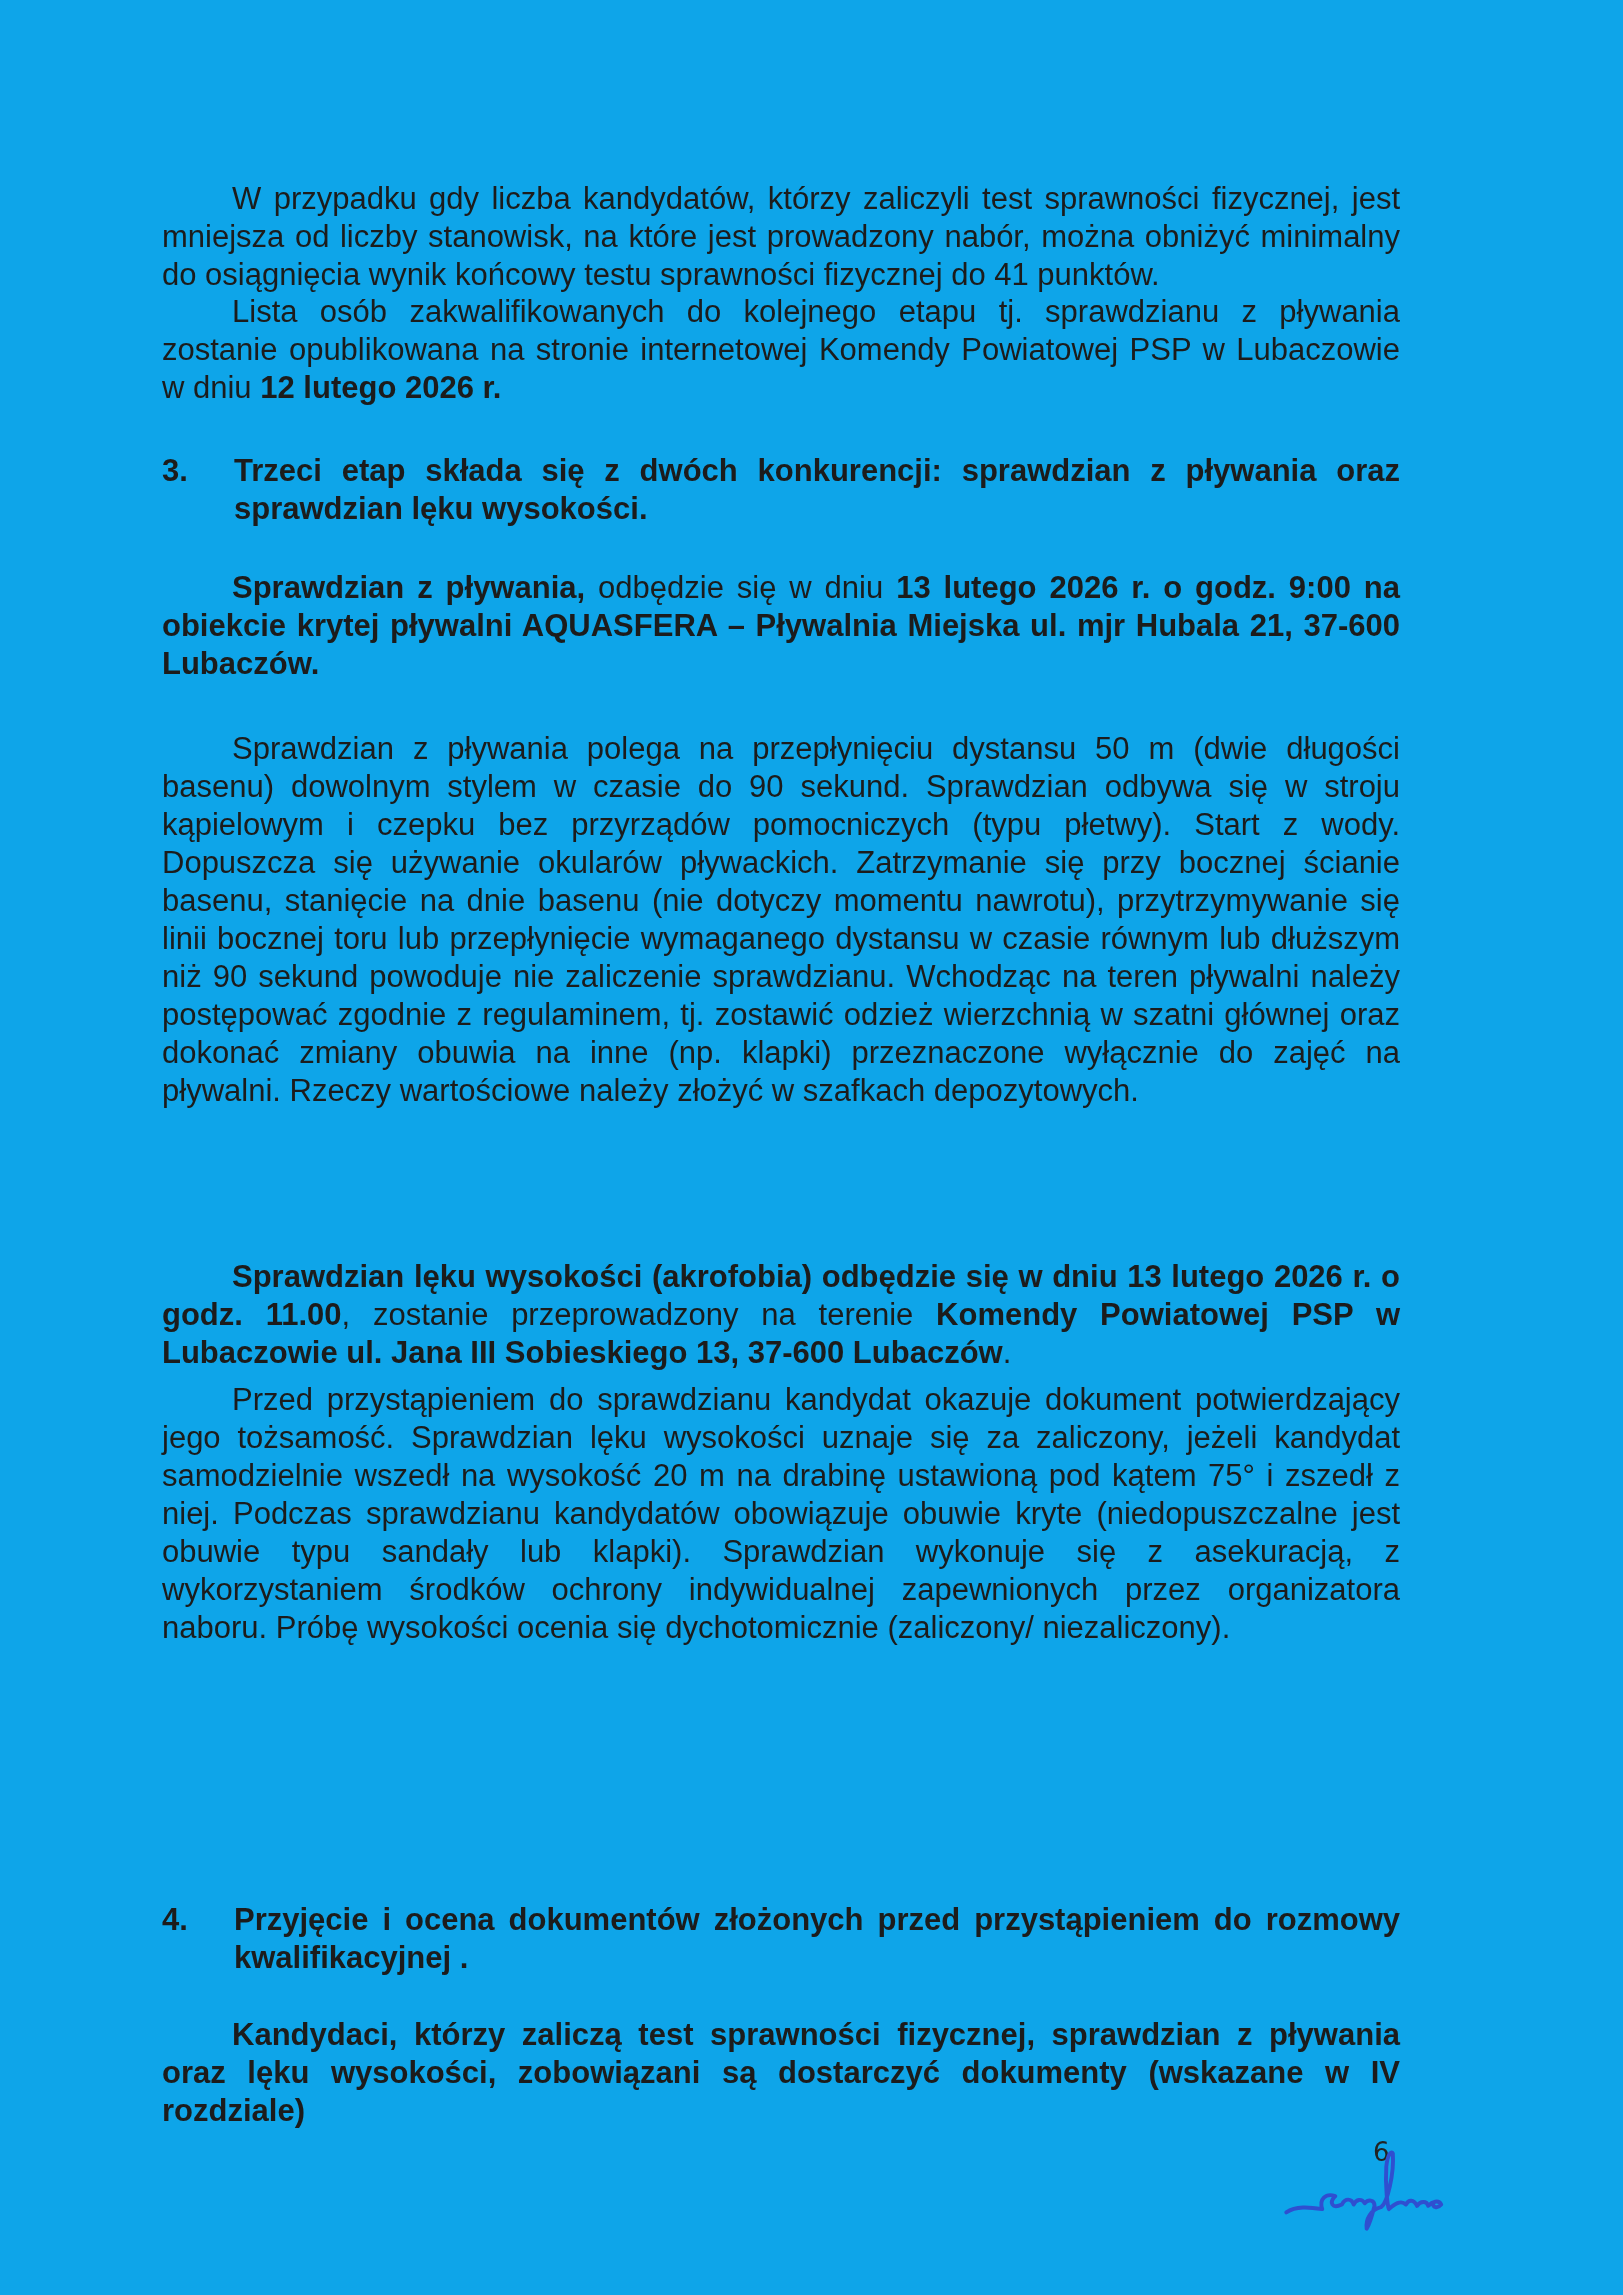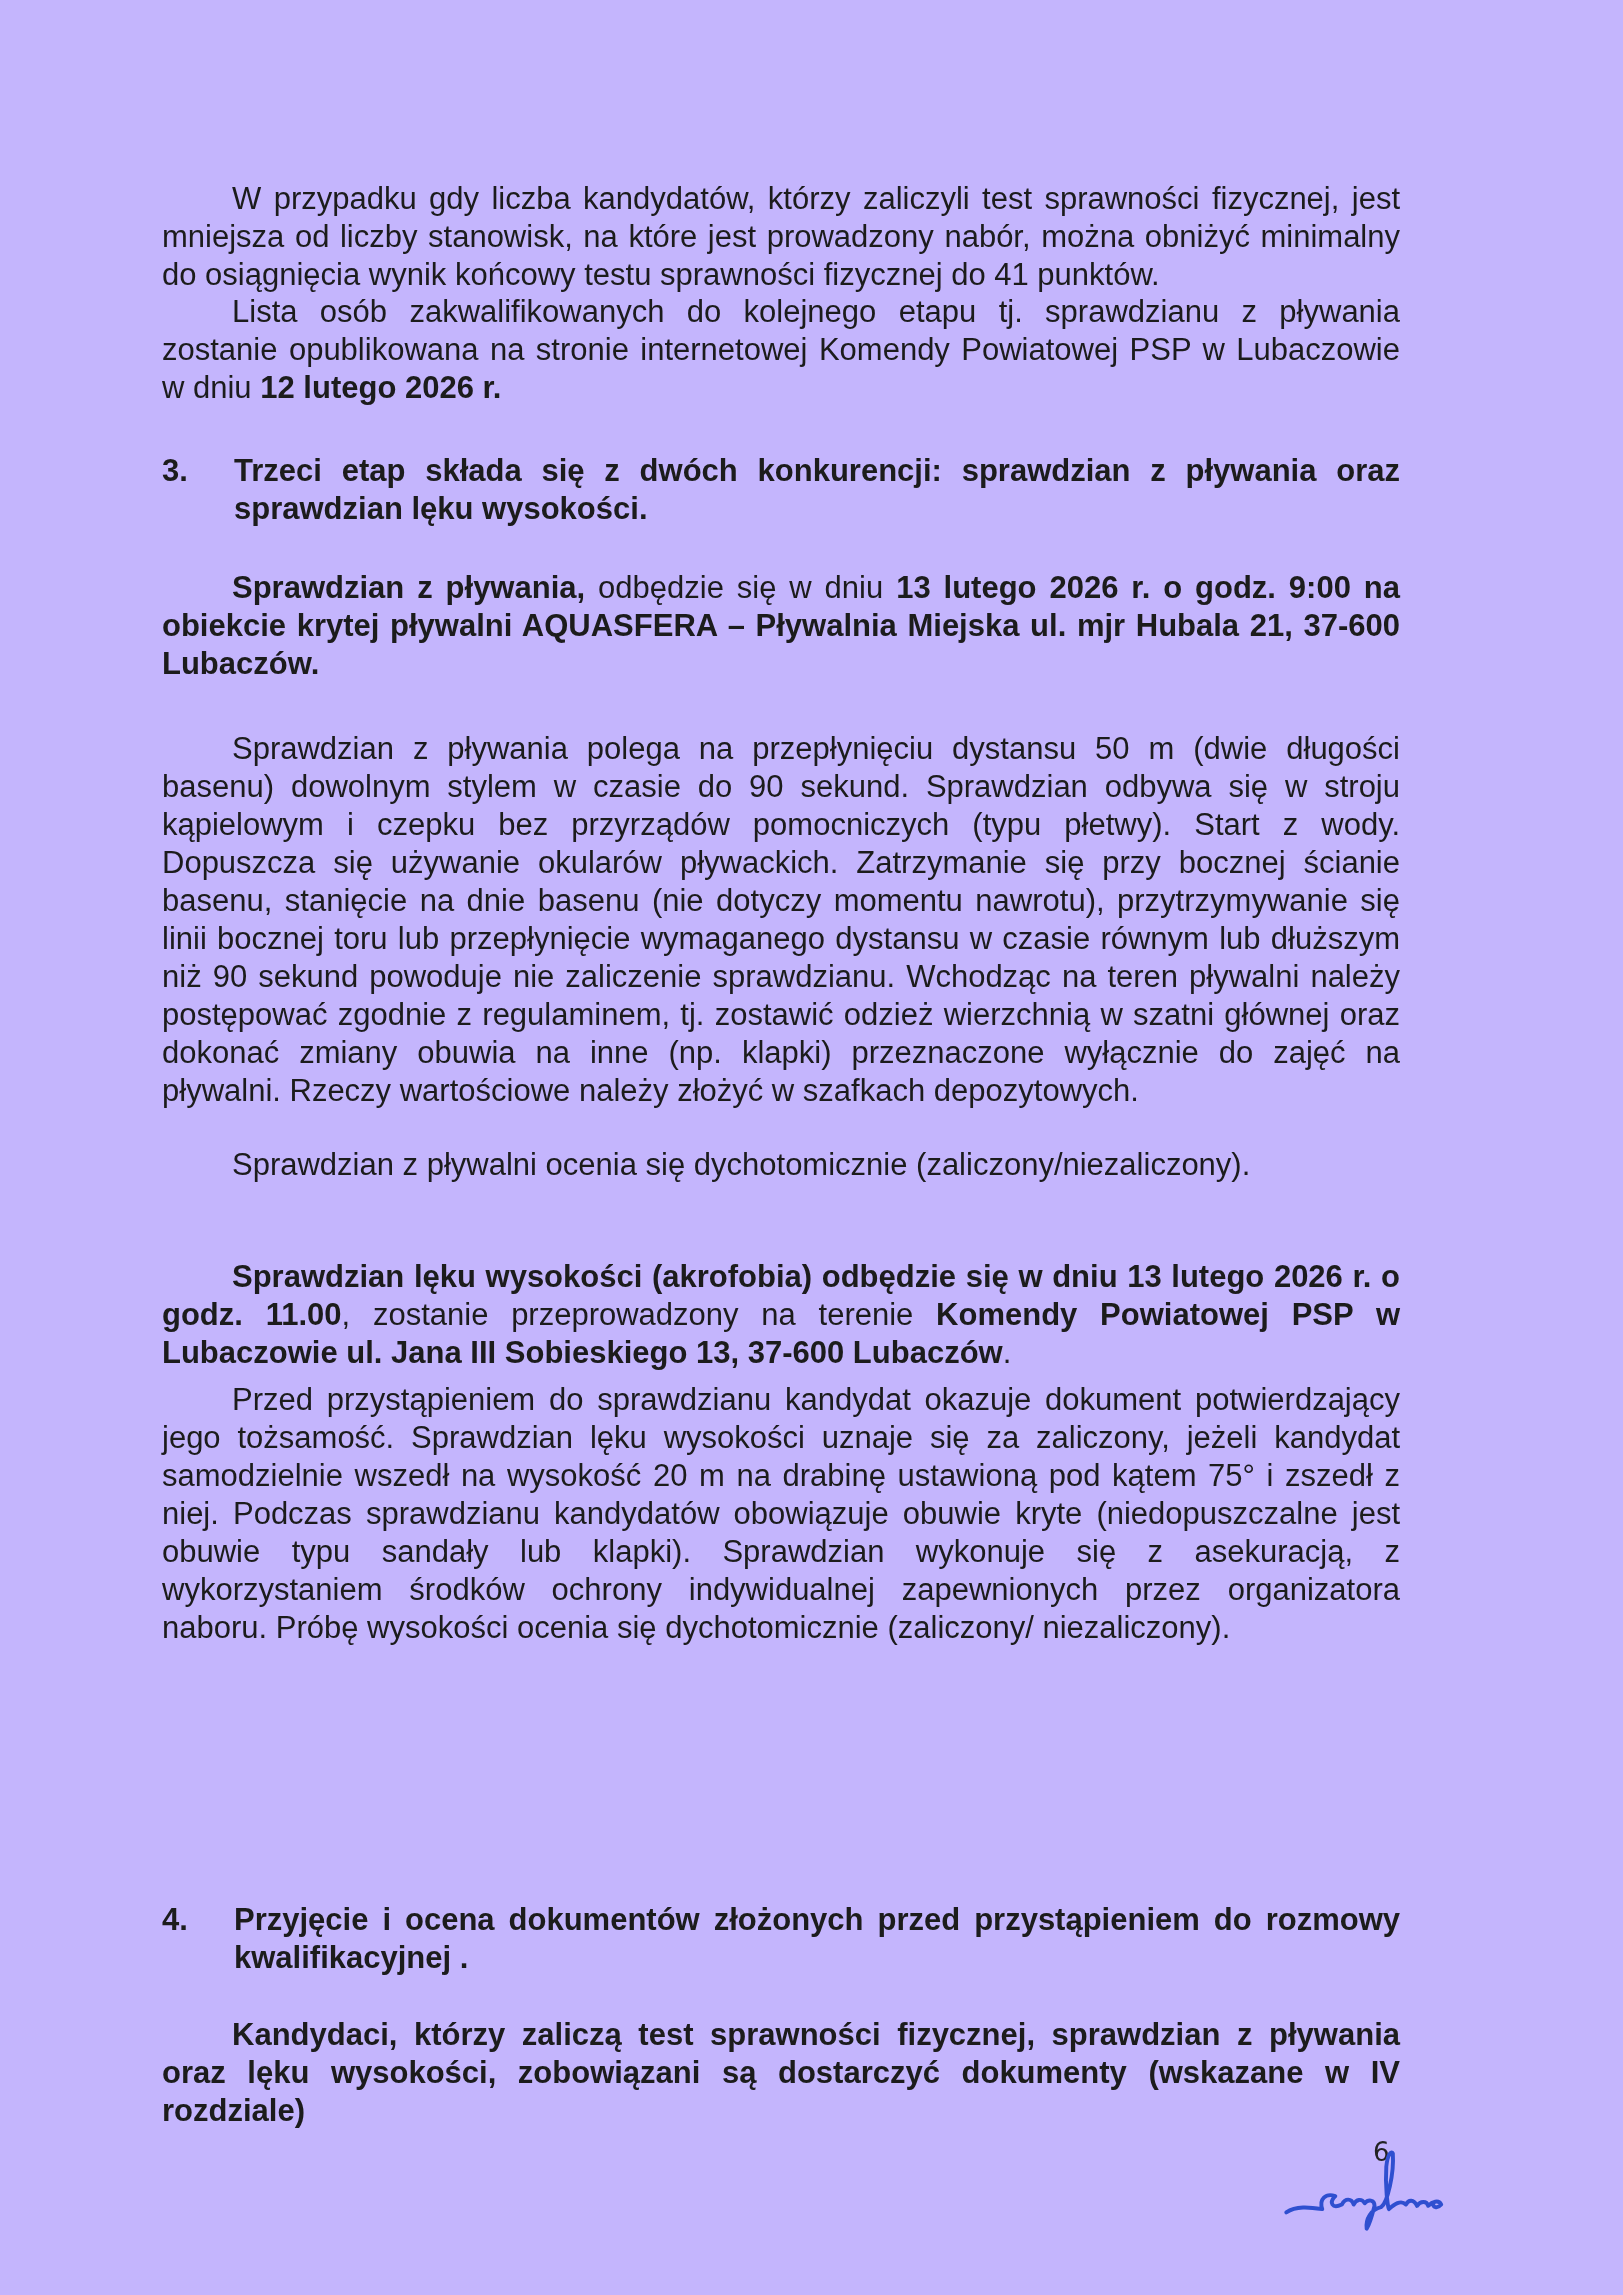--- a/index.html
+++ b/index.html
@@ -1,19 +1,19 @@
 <!DOCTYPE html>
 <html style="font-size:10.5px"><head>
 <meta charset="utf-8">
 <style>
   html, body { margin: 0; padding: 0; background: #ffffff; }
   body { width: 1623px; height: 2295px; position: relative; overflow: hidden; }
   .page {
     position: absolute; left: 0; top: 0; width: 1623px; height: 2295px;
-    background: #c4b5fd;
+    background: #0ea5e9;
     font-family: "Liberation Sans", sans-serif;
     color: #1c1c1c;
     font-size: 31px;
     line-height: 38px;
   }
   p { margin: 0; text-align: justify; text-align-last: left; }
   .indent { text-indent: 70px; }
   b { font-weight: bold; }
   .blk { position: absolute; left: 162px; width: 1238px; }
   .heading { display: flex; font-weight: bold; }
@@ -49,23 +49,20 @@
   <div class="blk" style="top:569px;">
     <p class="indent">
       <b>Sprawdzian z pływania,</b><span> odbędzie się w dniu </span><b>13 lutego 2026 r. o godz. 9:00 na obiekcie krytej pływalni AQUASFERA – Pływalnia Miejska ul. mjr Hubala 21, 37-600 Lubaczów.</b>
     </p>
   </div>
 
   <div class="blk" style="top:730px;">
     <p class="indent">Sprawdzian z pływania polega na przepłynięciu dystansu 50 m (dwie długości basenu) dowolnym stylem w czasie do 90 sekund. Sprawdzian odbywa się w stroju kąpielowym i czepku bez przyrządów pomocniczych (typu płetwy). Start z wody. Dopuszcza się używanie okularów pływackich. Zatrzymanie się przy bocznej ścianie basenu, stanięcie na dnie basenu (nie dotyczy momentu nawrotu), przytrzymywanie się linii bocznej toru lub przepłynięcie wymaganego dystansu w czasie równym lub dłuższym niż 90 sekund powoduje nie zaliczenie sprawdzianu. Wchodząc na teren pływalni należy postępować zgodnie z regulaminem, tj. zostawić odzież wierzchnią w szatni głównej oraz dokonać zmiany obuwia na inne (np. klapki) przeznaczone wyłącznie do zajęć na pływalni. Rzeczy wartościowe należy złożyć w szafkach depozytowych.</p>
   </div>
 
-  <div class="blk" style="top:1146px;">
-    <p class="indent">Sprawdzian z pływalni ocenia się dychotomicznie (zaliczony/niezaliczony).</p>
-  </div>
 
   <div class="blk" style="top:1258px;">
     <p class="indent">
       <b>Sprawdzian lęku wysokości (akrofobia) odbędzie się w dniu 13 lutego 2026 r. o godz. 11.00</b><span>, zostanie przeprowadzony na terenie </span><b>Komendy Powiatowej PSP w Lubaczowie ul. Jana III Sobieskiego 13, 37-600 Lubaczów</b><span>.</span>
     </p>
   </div>
 
   <div class="blk" style="top:1381px;">
     <p class="indent">Przed przystąpieniem do sprawdzianu kandydat okazuje dokument potwierdzający jego tożsamość. Sprawdzian lęku wysokości uznaje się za zaliczony, jeżeli kandydat samodzielnie wszedł na wysokość 20 m na drabinę ustawioną pod kątem 75° i zszedł z niej. Podczas sprawdzianu kandydatów obowiązuje obuwie kryte (niedopuszczalne jest obuwie typu sandały lub klapki). Sprawdzian wykonuje się z asekuracją, z wykorzystaniem środków ochrony indywidualnej zapewnionych przez organizatora naboru. Próbę wysokości ocenia się dychotomicznie (zaliczony/ niezaliczony).</p>
   </div>

